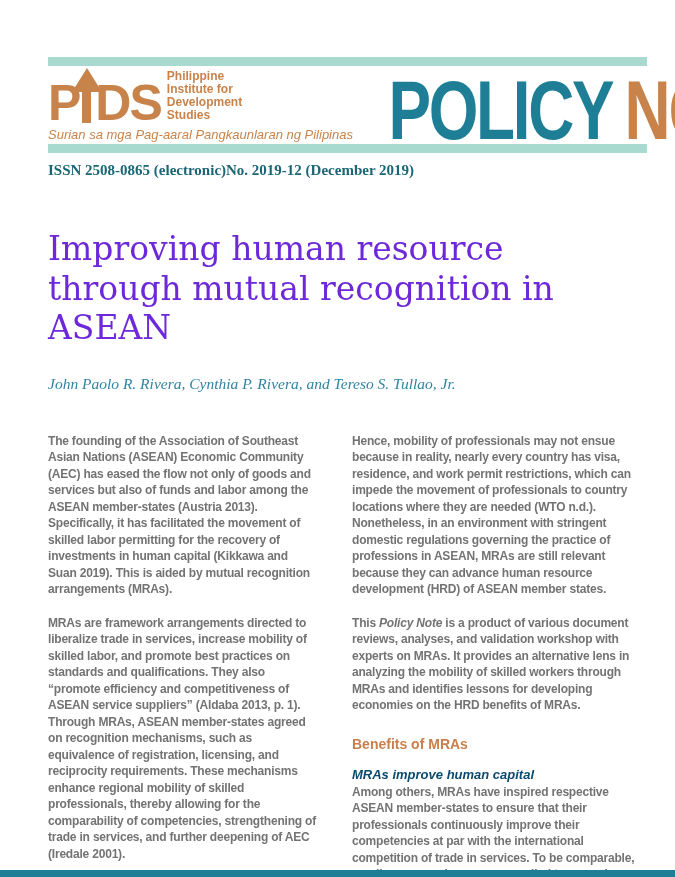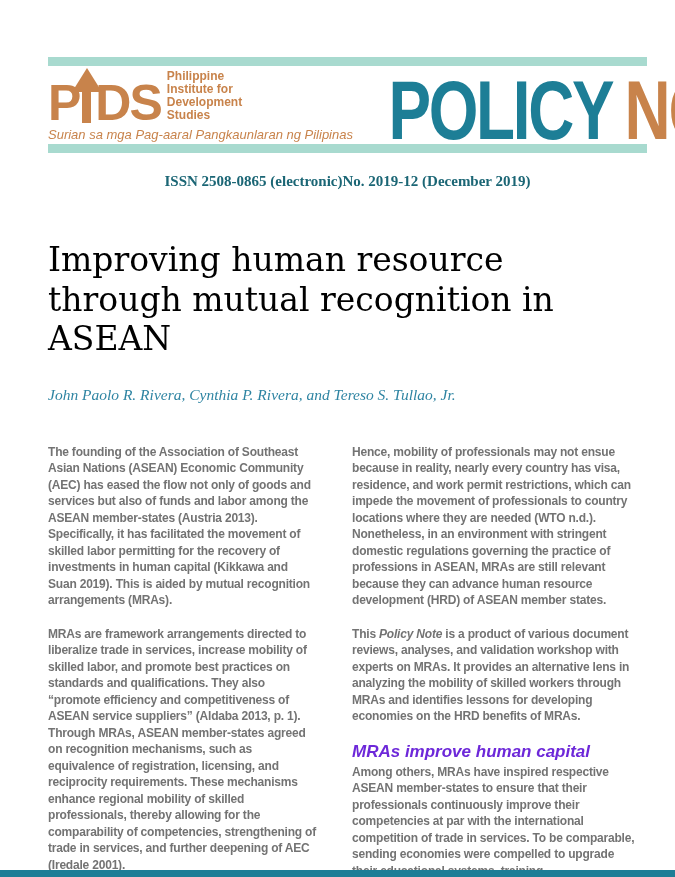--- a/index.html
+++ b/index.html
@@ -53,30 +53,30 @@
   .masthead {
     display:flex; gap:16px; white-space:nowrap;
     font-weight:bold; font-size:84px; line-height:0.78; letter-spacing:-3px;
     transform:scaleX(0.76); transform-origin:right bottom;
   }
   .word-policy { color:#1d7e96; }
   .word-notes  { color:#c8834b; }
 
   
   .issue-row {
-    display:flex; justify-content:center;
-    margin:20px 28px 0 48px;
+    display:flex; justify-content:flex-start;
+    margin:9px 28px 0 48px;
     font-family:"Liberation Serif", serif; font-weight:bold;
     font-size:15px; color:#1b6675;
   }
 
   
   .title {
     font-family:"DejaVu Serif", serif; font-weight:normal;
-    font-size:33px; line-height:1.2; color:#000000;
+    font-size:33px; line-height:1.2; color:#6d28d9;
     margin:50px 28px 0 48px;
   }
   .authors {
     font-family:"Liberation Serif", serif; font-style:italic;
     font-size:15.5px; color:#2e84a2;
     margin:27px 28px 0 48px;
   }
 
   
   .columns {
@@ -88,21 +88,21 @@
     font-size:12px; font-weight:bold; line-height:16.5px;
     letter-spacing:-0.2px; color:#737373;
   }
   .columns p em { font-style:italic; }
 
   .section-heading {
     font-size:14px; font-weight:bold; color:#c97f4b;
     margin:22px 0 15px;
   }
   .sub-heading {
-    font-size:17px; font-weight:bold; font-style:italic; color:#6d28d9;
+    font-size:13px; font-weight:bold; font-style:italic; color:#0c4a6e;
     margin:0 0 2px;
   }
 
   
   .footer-bar {
     position:absolute; left:0; right:0; bottom:0; height:7px;
     background:#1d7e96;
   }
 </style>
 </head>
@@ -149,20 +149,21 @@
 
   <div class="columns">
     <div class="col-left">
       <p>The founding of the Association of Southeast Asian Nations (ASEAN) Economic Community (AEC) has eased the flow not only of goods and services but also of funds and labor among the ASEAN member-states (Austria 2013). Specifically, it has facilitated the movement of skilled labor permitting for the recovery of investments in human capital (Kikkawa and Suan 2019). This is aided by mutual recognition arrangements (MRAs).</p>
       <p>MRAs are framework arrangements directed to liberalize trade in services, increase mobility of skilled labor, and promote best practices on standards and qualifications. They also “promote efficiency and competitiveness of ASEAN service suppliers” (Aldaba 2013, p. 1). Through MRAs, ASEAN member-states agreed on recognition mechanisms, such as equivalence of registration, licensing, and reciprocity requirements. These mechanisms enhance regional mobility of skilled professionals, thereby allowing for the comparability of competencies, strengthening of trade in services, and further deepening of AEC (Iredale 2001).</p>
 
     </div>
     <div class="col-right">
       <p>Hence, mobility of professionals may not ensue because in reality, nearly every country has visa, residence, and work permit restrictions, which can impede the movement of professionals to country locations where they are needed (WTO n.d.). Nonetheless, in an environment with stringent domestic regulations governing the practice of professions in ASEAN, MRAs are still relevant because they can advance human resource development (HRD) of ASEAN member states.</p>
       <p><span>This </span><em>Policy Note</em><span> is a product of various document reviews, analyses, and validation workshop with experts on MRAs. It provides an alternative lens in analyzing the mobility of skilled workers through MRAs and identifies lessons for developing economies on the HRD benefits of MRAs.</span></p>
+      <h2 class="section-heading">Benefits of MRAs</h2>
       <h3 class="sub-heading">MRAs improve human capital</h3>
       <p>Among others, MRAs have inspired respective ASEAN member-states to ensure that their professionals continuously improve their competencies at par with the international competition of trade in services. To be comparable, sending economies were compelled to upgrade their educational systems, training,</p>
     </div>
   </div>
 
   <div class="footer-bar"></div>
 
 </div>
 
 </body></html>

